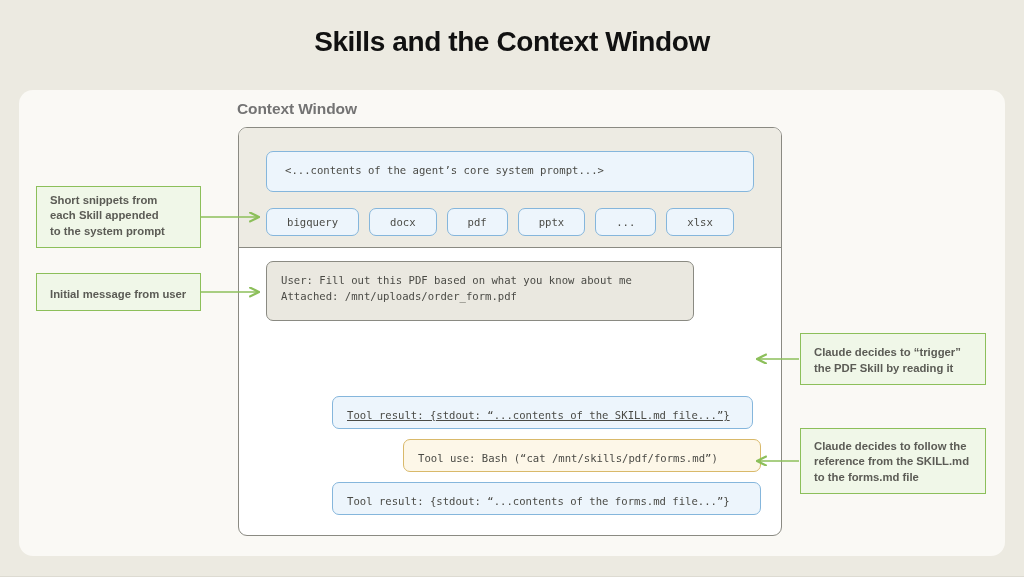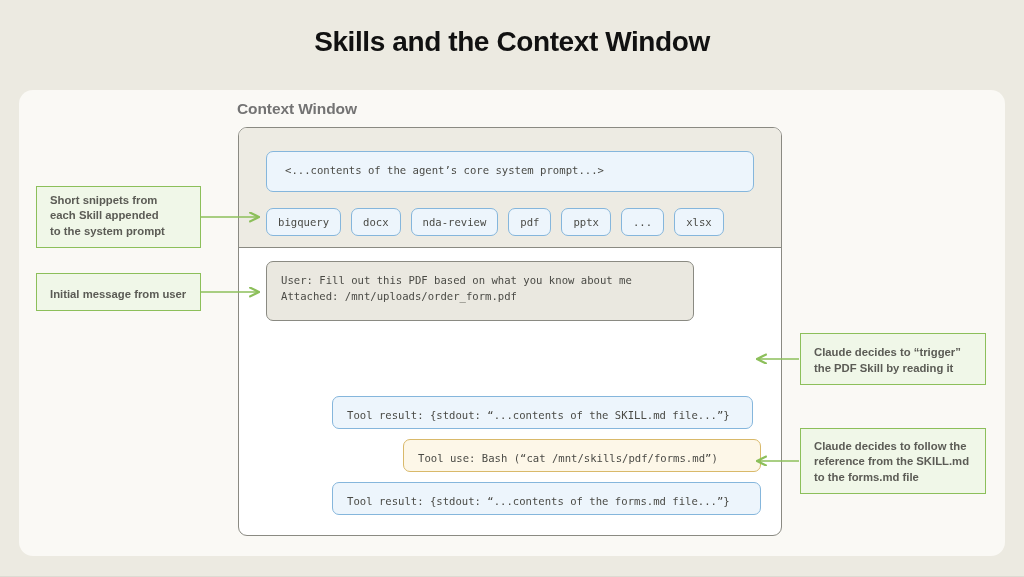--- a/index.html
+++ b/index.html
@@ -115,28 +115,28 @@
     height: 28px;
     background: #EDF5FC;
     border: 1.6px solid #85B6DC;
     border-radius: 7px;
     font-family: "DejaVu Sans Mono", monospace;
     font-size: 10.6px;
     color: #4A4A45;
     display: flex;
     align-items: center;
     justify-content: center;
-    padding: 0 11px;
+    padding: 0 20px;
     white-space: nowrap;
   }
 
   
   .m-user       { left: 27px;  top: 133px; width: 428px; height: 60px; }
   .m-claude     { left: 164px; top: 208px; width: 358px; height: 48px; }
-  .m-result1    { left: 93px;  top: 268px; width: 421px; height: 33px; }
+  .m-result1    { left: 93px;  top: 268px; width: 421px; height: 33px; text-decoration: underline; }
   .m-tooluse2   { left: 164px; top: 311px; width: 358px; height: 33px; }
   .m-result2    { left: 93px;  top: 354px; width: 429px; height: 33px; }
 
   
   .callout {
     position: absolute;
     box-sizing: border-box;
     background: #F0F7E8;
     border: 1.5px solid #8CBF5A;
     border-radius: 0;
@@ -184,21 +184,20 @@
 
     <div class="ctx-system"></div>
 
     <div class="msg blue sys-prompt">
       <span>&lt;...contents of the agent’s core system prompt...&gt;</span>
     </div>
 
     <div class="chips">
       <div class="chip">bigquery</div>
       <div class="chip">docx</div>
-      <div class="chip">nda-review</div>
       <div class="chip">pdf</div>
       <div class="chip">pptx</div>
       <div class="chip">...</div>
       <div class="chip">xlsx</div>
     </div>
 
     <div class="msg beige m-user">
       <span>User: Fill out this PDF based on what you know about me</span>
       <span>Attached: /mnt/uploads/order_form.pdf</span>
     </div>

